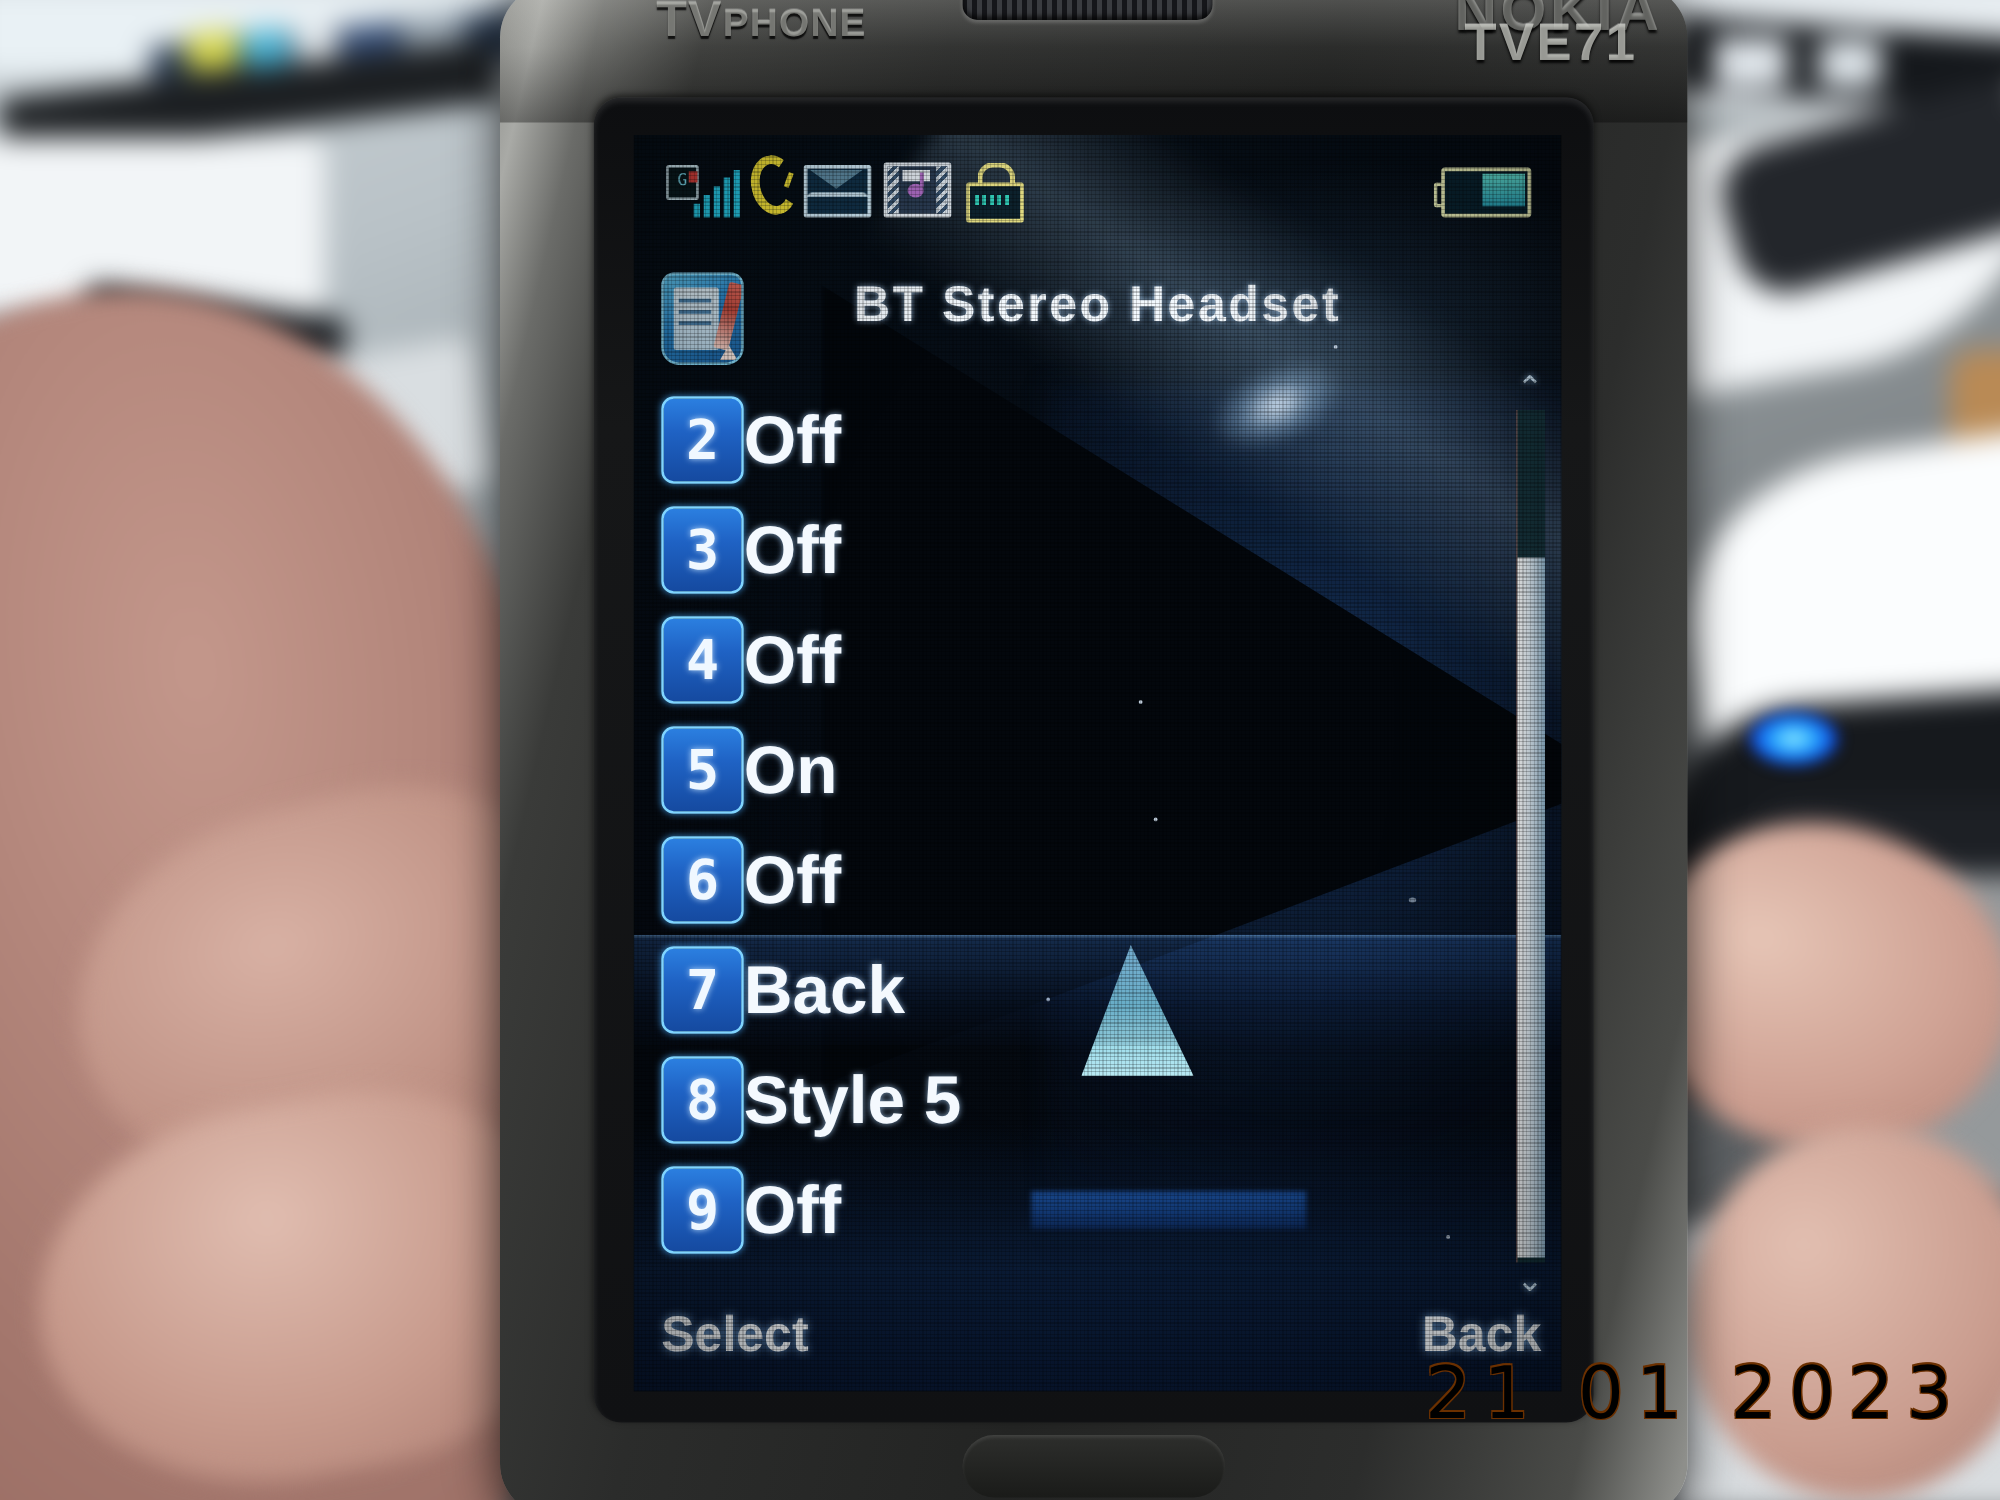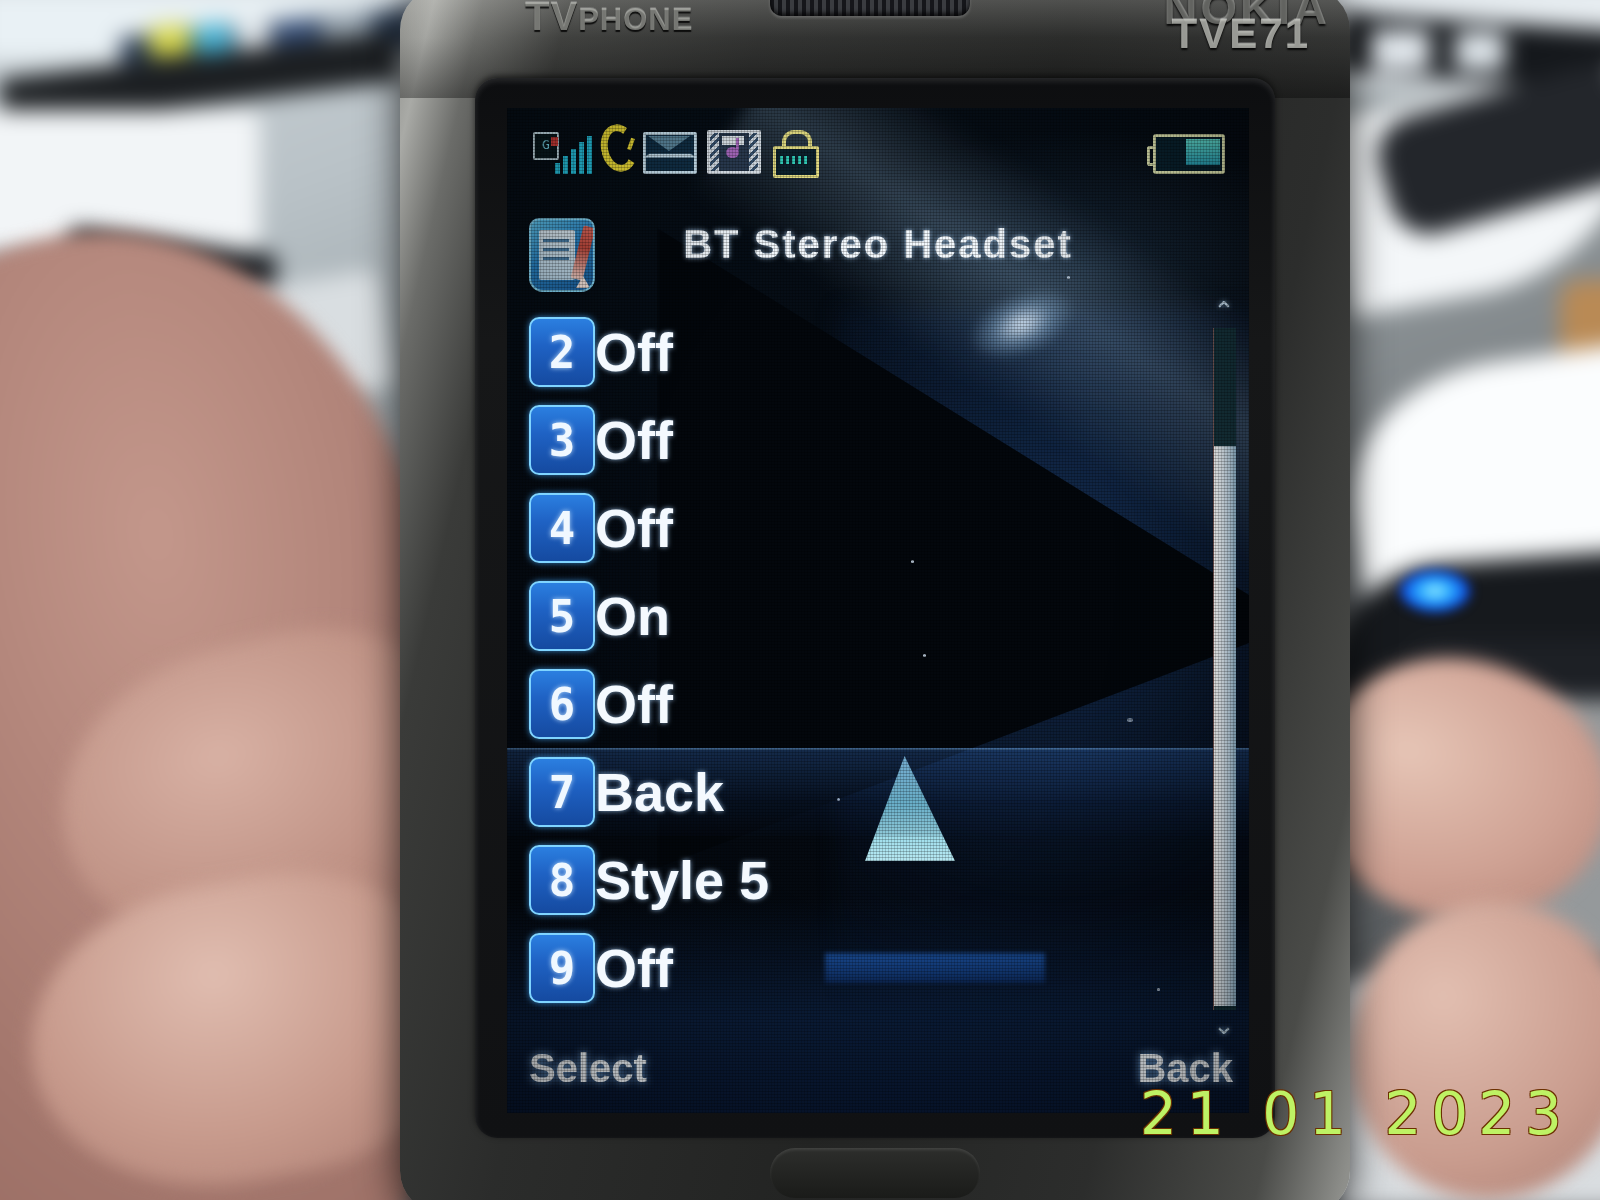--- a/index.html
+++ b/index.html
@@ -480,21 +480,21 @@
   }
 
   
   .datestamp {
     position:absolute;
     right: 28px; bottom: 52px;
     font-family: "DejaVu Sans", sans-serif;
     font-size: 58px;
     font-weight: normal;
     letter-spacing: 10px;
-    color: #bef264;
+    color: #000000;
     text-shadow: 1px 1px 0 #6b3000, -1px -1px 0 #6b3000, 1px -1px 0 #6b3000, -1px 1px 0 #6b3000;
     white-space: nowrap;
   }
 </style>
 </head>
 <body>
 
 <div id="photo">
 
   <div class="bg-layer">

